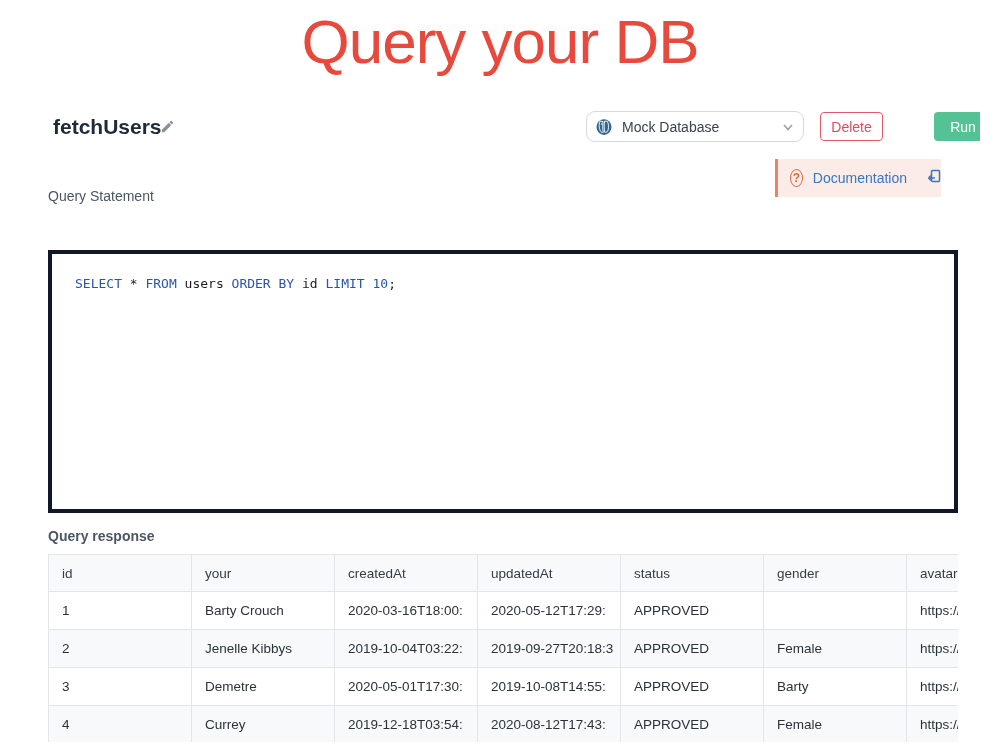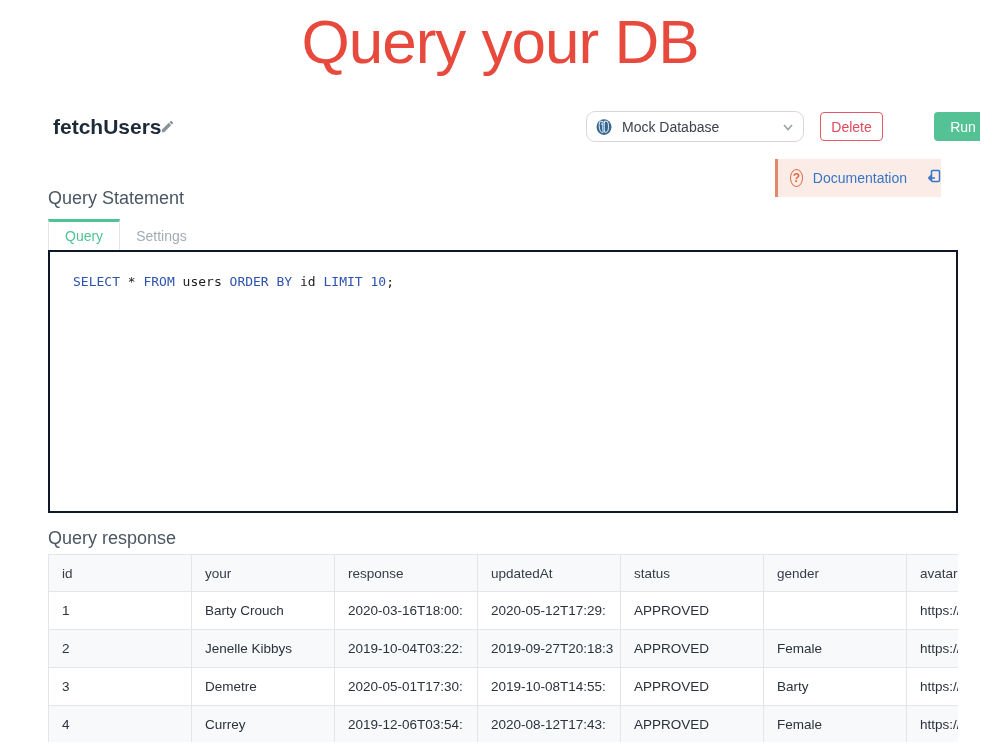--- a/index.html
+++ b/index.html
@@ -31,34 +31,34 @@
     background:#55c295; border:none; border-radius:4px; color:#fff;
     font-size:14px; font-family:"Liberation Sans",sans-serif; display:flex; align-items:center; justify-content:center; cursor:pointer;margin-left:42px; }
 
   .doc-banner { position:absolute; left:756px; top:67px; width:166px; height:38px;
     background:#fbece7; border-left:3px solid #e1876a; display:flex; align-items:center; padding-left:12px; cursor:pointer; }
   .q-icon { width:18px; height:18px; border:1.5px solid #de6a44; border-radius:50%; color:#de6a44;
     font-size:12px; font-weight:700; display:flex; align-items:center; justify-content:center; margin-right:10px; }
   .doc-label { font-size:14px; color:#3776c2; margin-right:20px; }
   .ext-icon svg { width:14px; height:14px; stroke:#3776c2; fill:none; }
 
-  .section-label { position:absolute; font-size:18px; color:#4b5663; }
+  .section-label { position:absolute; font-size:14px; color:#4b5663; }
   .qs-label { left:29px; top:96px; }
-  .qr-label { left:29px; top:436px; }
+  .qr-label { left:29px; top:436px;font-weight:bold; }
 
   
   .tabs { position:absolute; left:29px; top:127px; height:31px; display:flex; align-items:flex-end; }
   .tab { height:28px; padding:0 16px; display:flex; align-items:center; font-size:14px; cursor:pointer; }
   .tab.active { border-top:3px solid #4fc394; border-left:1px solid #e3e6e9; border-right:1px solid #e3e6e9;
     background:#fff; color:#4fc394; height:31px; position:relative; z-index:2; }
   .tab.inactive { color:#a3abb3; }
 
   
   .editor { position:absolute; left:29px; top:158px; width:910px; height:263px;
-    border:2px solid #0f172a; background:#fff; }
+    border:4px solid #0f172a; background:#fff; }
   .code-line { position:absolute; left:23px; top:22px; font-family:"DejaVu Sans Mono", monospace;
     font-size:13px; color:#1e1e1e; white-space:pre; }
   .kw { color:#2d53af; }
   .num { color:#2d53af; }
 
   
   .table-wrap { position:absolute; left:29px; top:462px; width:910px; height:188px; overflow:hidden; }
   table { border-collapse:collapse; table-layout:fixed; width:1001px; font-size:13.5px; }
   col { width:143px; }
   th, td { border:1px solid #e3e6e9; height:38px; padding:0 13px; text-align:left;
@@ -106,24 +106,20 @@
       <span class="ext-icon">
         <svg viewBox="0 0 14 14" stroke-width="1.5">
             <rect x="4.5" y="1.5" width="8" height="11" rx="1"></rect>
             <path d="M8 9 L1.5 9 M1.5 9 L4 6.5 M1.5 9 L4 11.5"></path>
           </svg>
       </span>
     </div>
 
     <div class="section-label qs-label">Query Statement</div>
 
-    <div class="tabs">
-      <div class="tab active">Query</div>
-      <div class="tab inactive">Settings</div>
-    </div>
 
     <div class="editor">
       <div class="code-line"><span class="kw">SELECT</span> <span>*</span> <span class="kw">FROM</span> <span>users</span> <span class="kw">ORDER BY</span> <span>id</span> <span class="kw">LIMIT</span> <span class="num">10</span><span>;</span></div>
     </div>
 
     <div class="section-label qr-label">Query response</div>
 
     <div class="table-wrap">
       <table>
         <colgroup>
@@ -132,21 +128,21 @@
             <col>
             <col>
             <col>
             <col>
             <col>
           </colgroup>
         <thead>
           <tr>
             <th>id</th>
             <th>your</th>
-            <th>response</th>
+            <th>createdAt</th>
             <th>updatedAt</th>
             <th>status</th>
             <th>gender</th>
             <th>avatar</th>
           </tr>
         </thead>
         <tbody>
           <tr>
             <td>1</td>
             <td>Barty Crouch</td>
@@ -170,21 +166,21 @@
             <td>Demetre</td>
             <td>2020-05-01T17:30:</td>
             <td>2019-10-08T14:55:</td>
             <td>APPROVED</td>
             <td>Barty</td>
             <td>https://</td>
           </tr>
           <tr class="alt">
             <td>4</td>
             <td>Currey</td>
-            <td>2019-12-06T03:54:</td>
+            <td>2019-12-18T03:54:</td>
             <td>2020-08-12T17:43:</td>
             <td>APPROVED</td>
             <td>Female</td>
             <td>https://</td>
           </tr>
         </tbody>
       </table>
     </div>
 
   </div>

